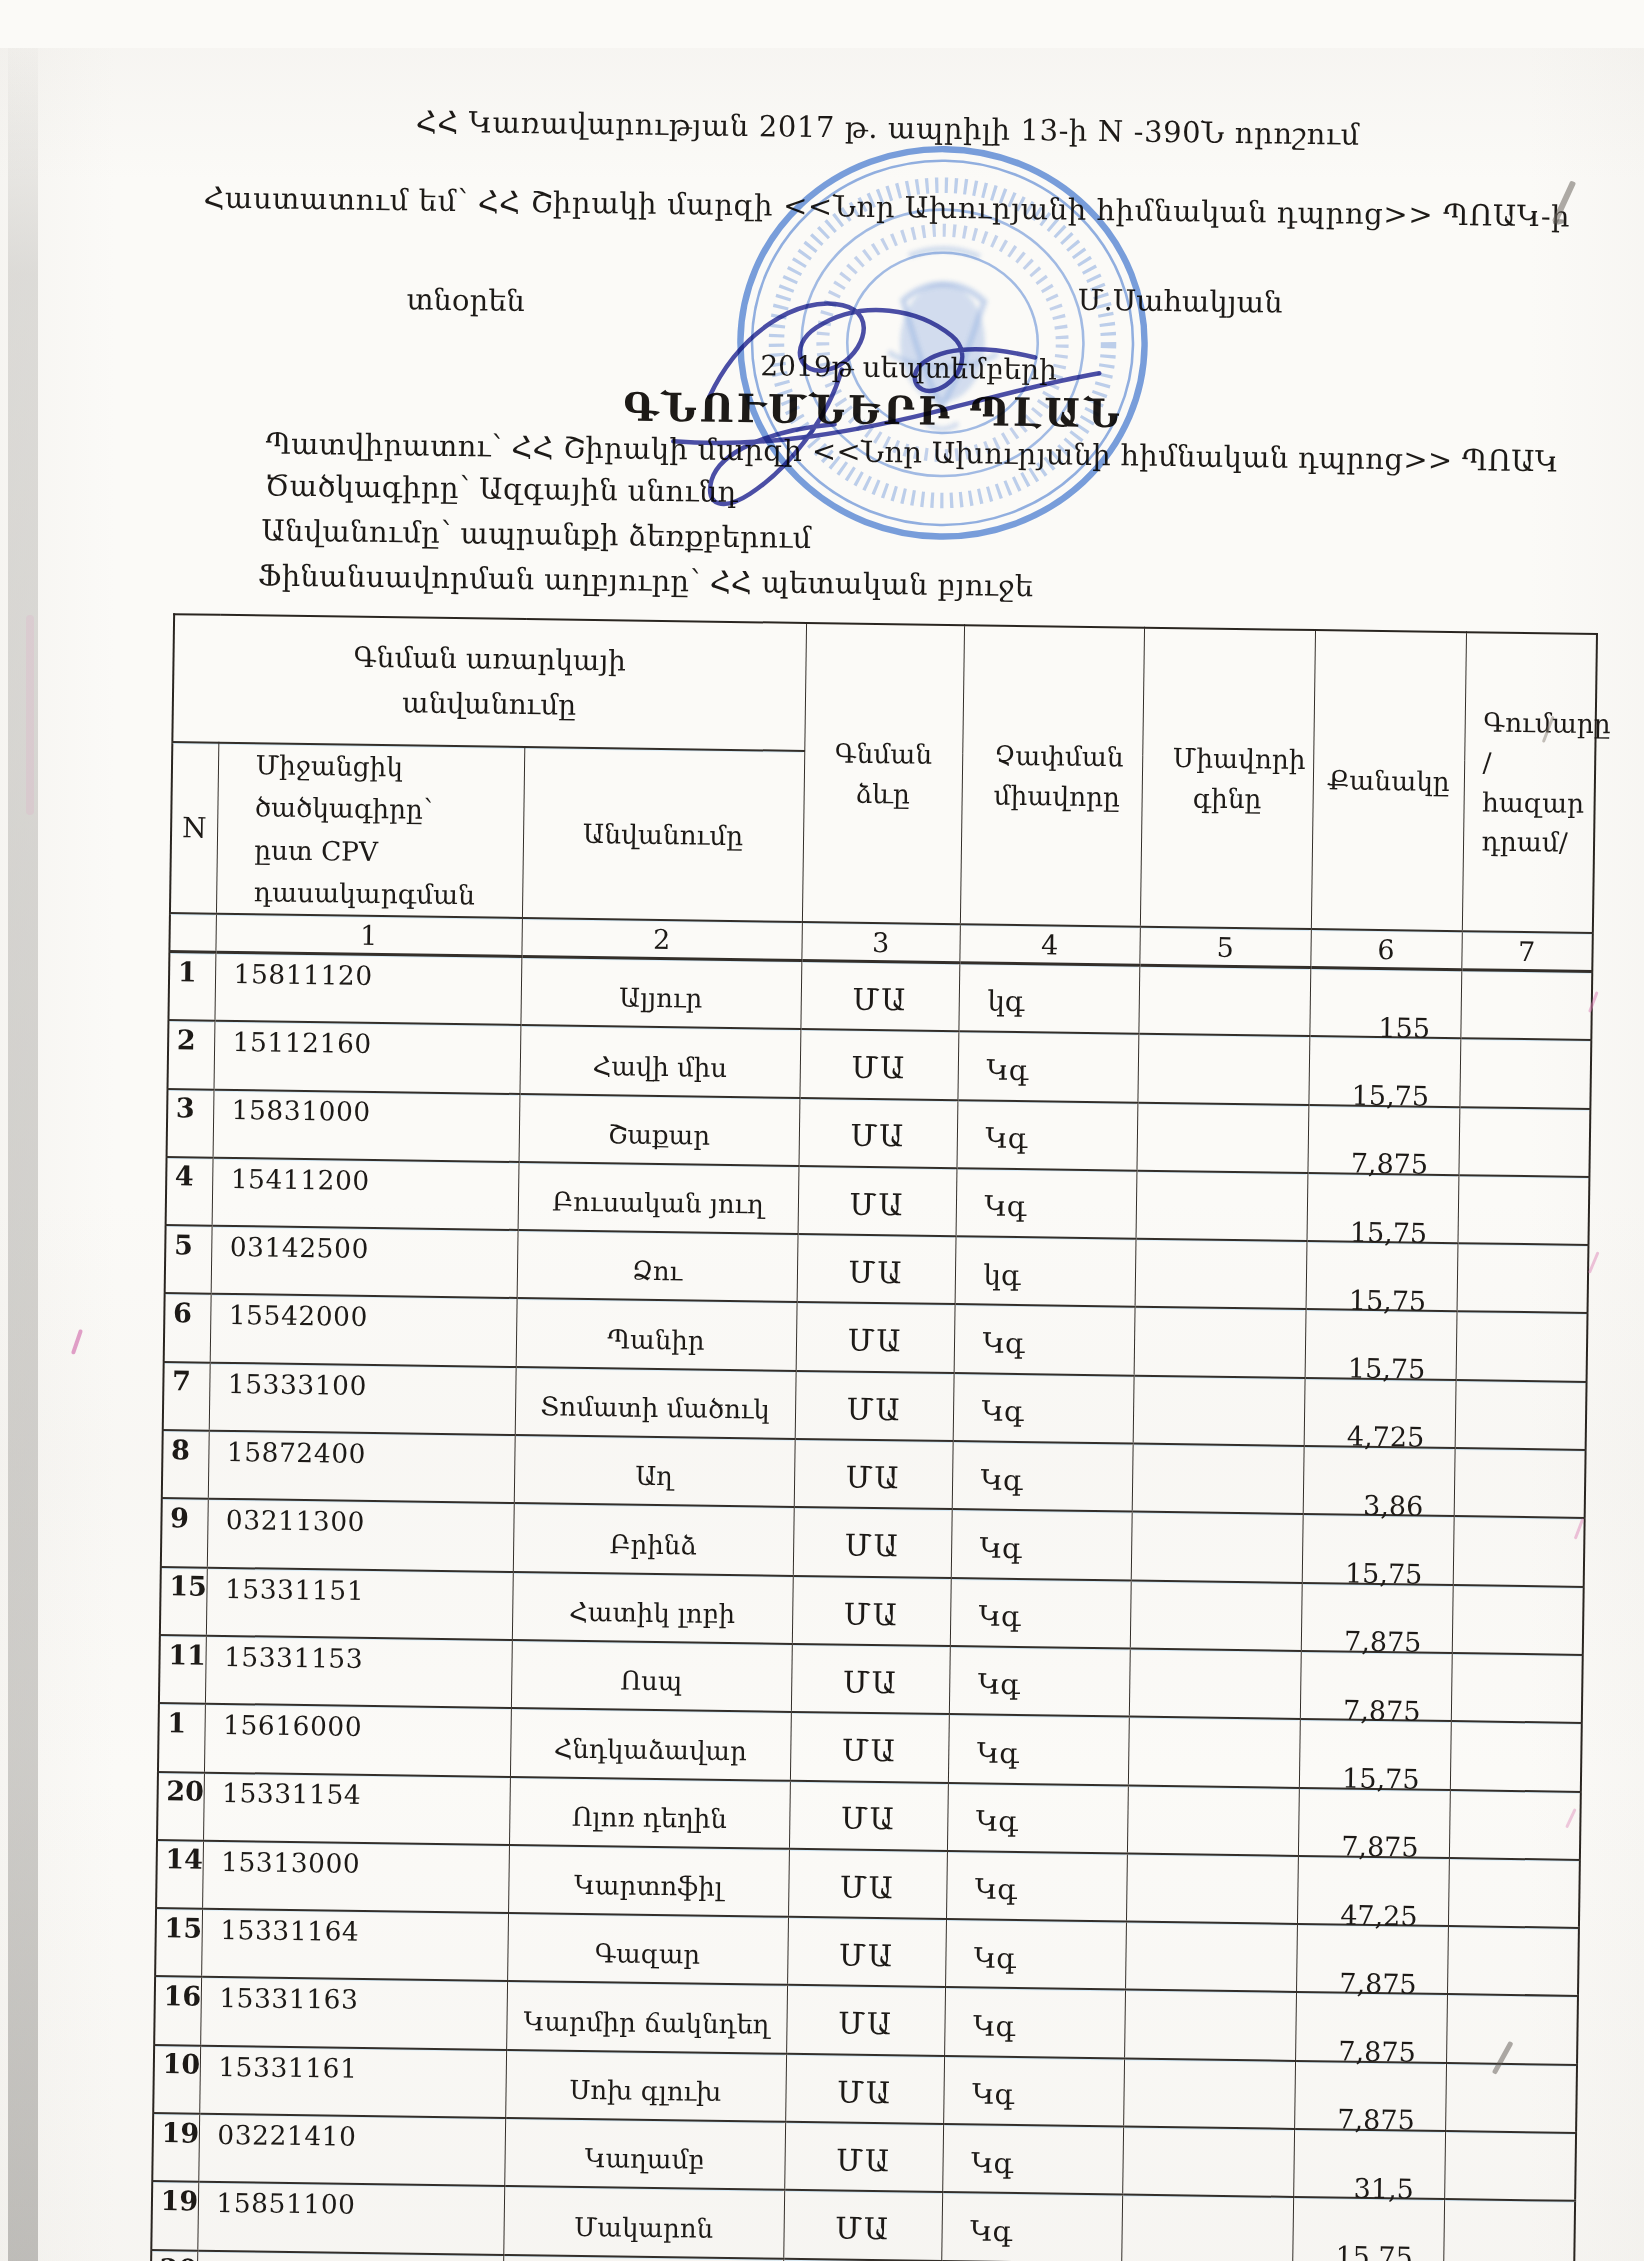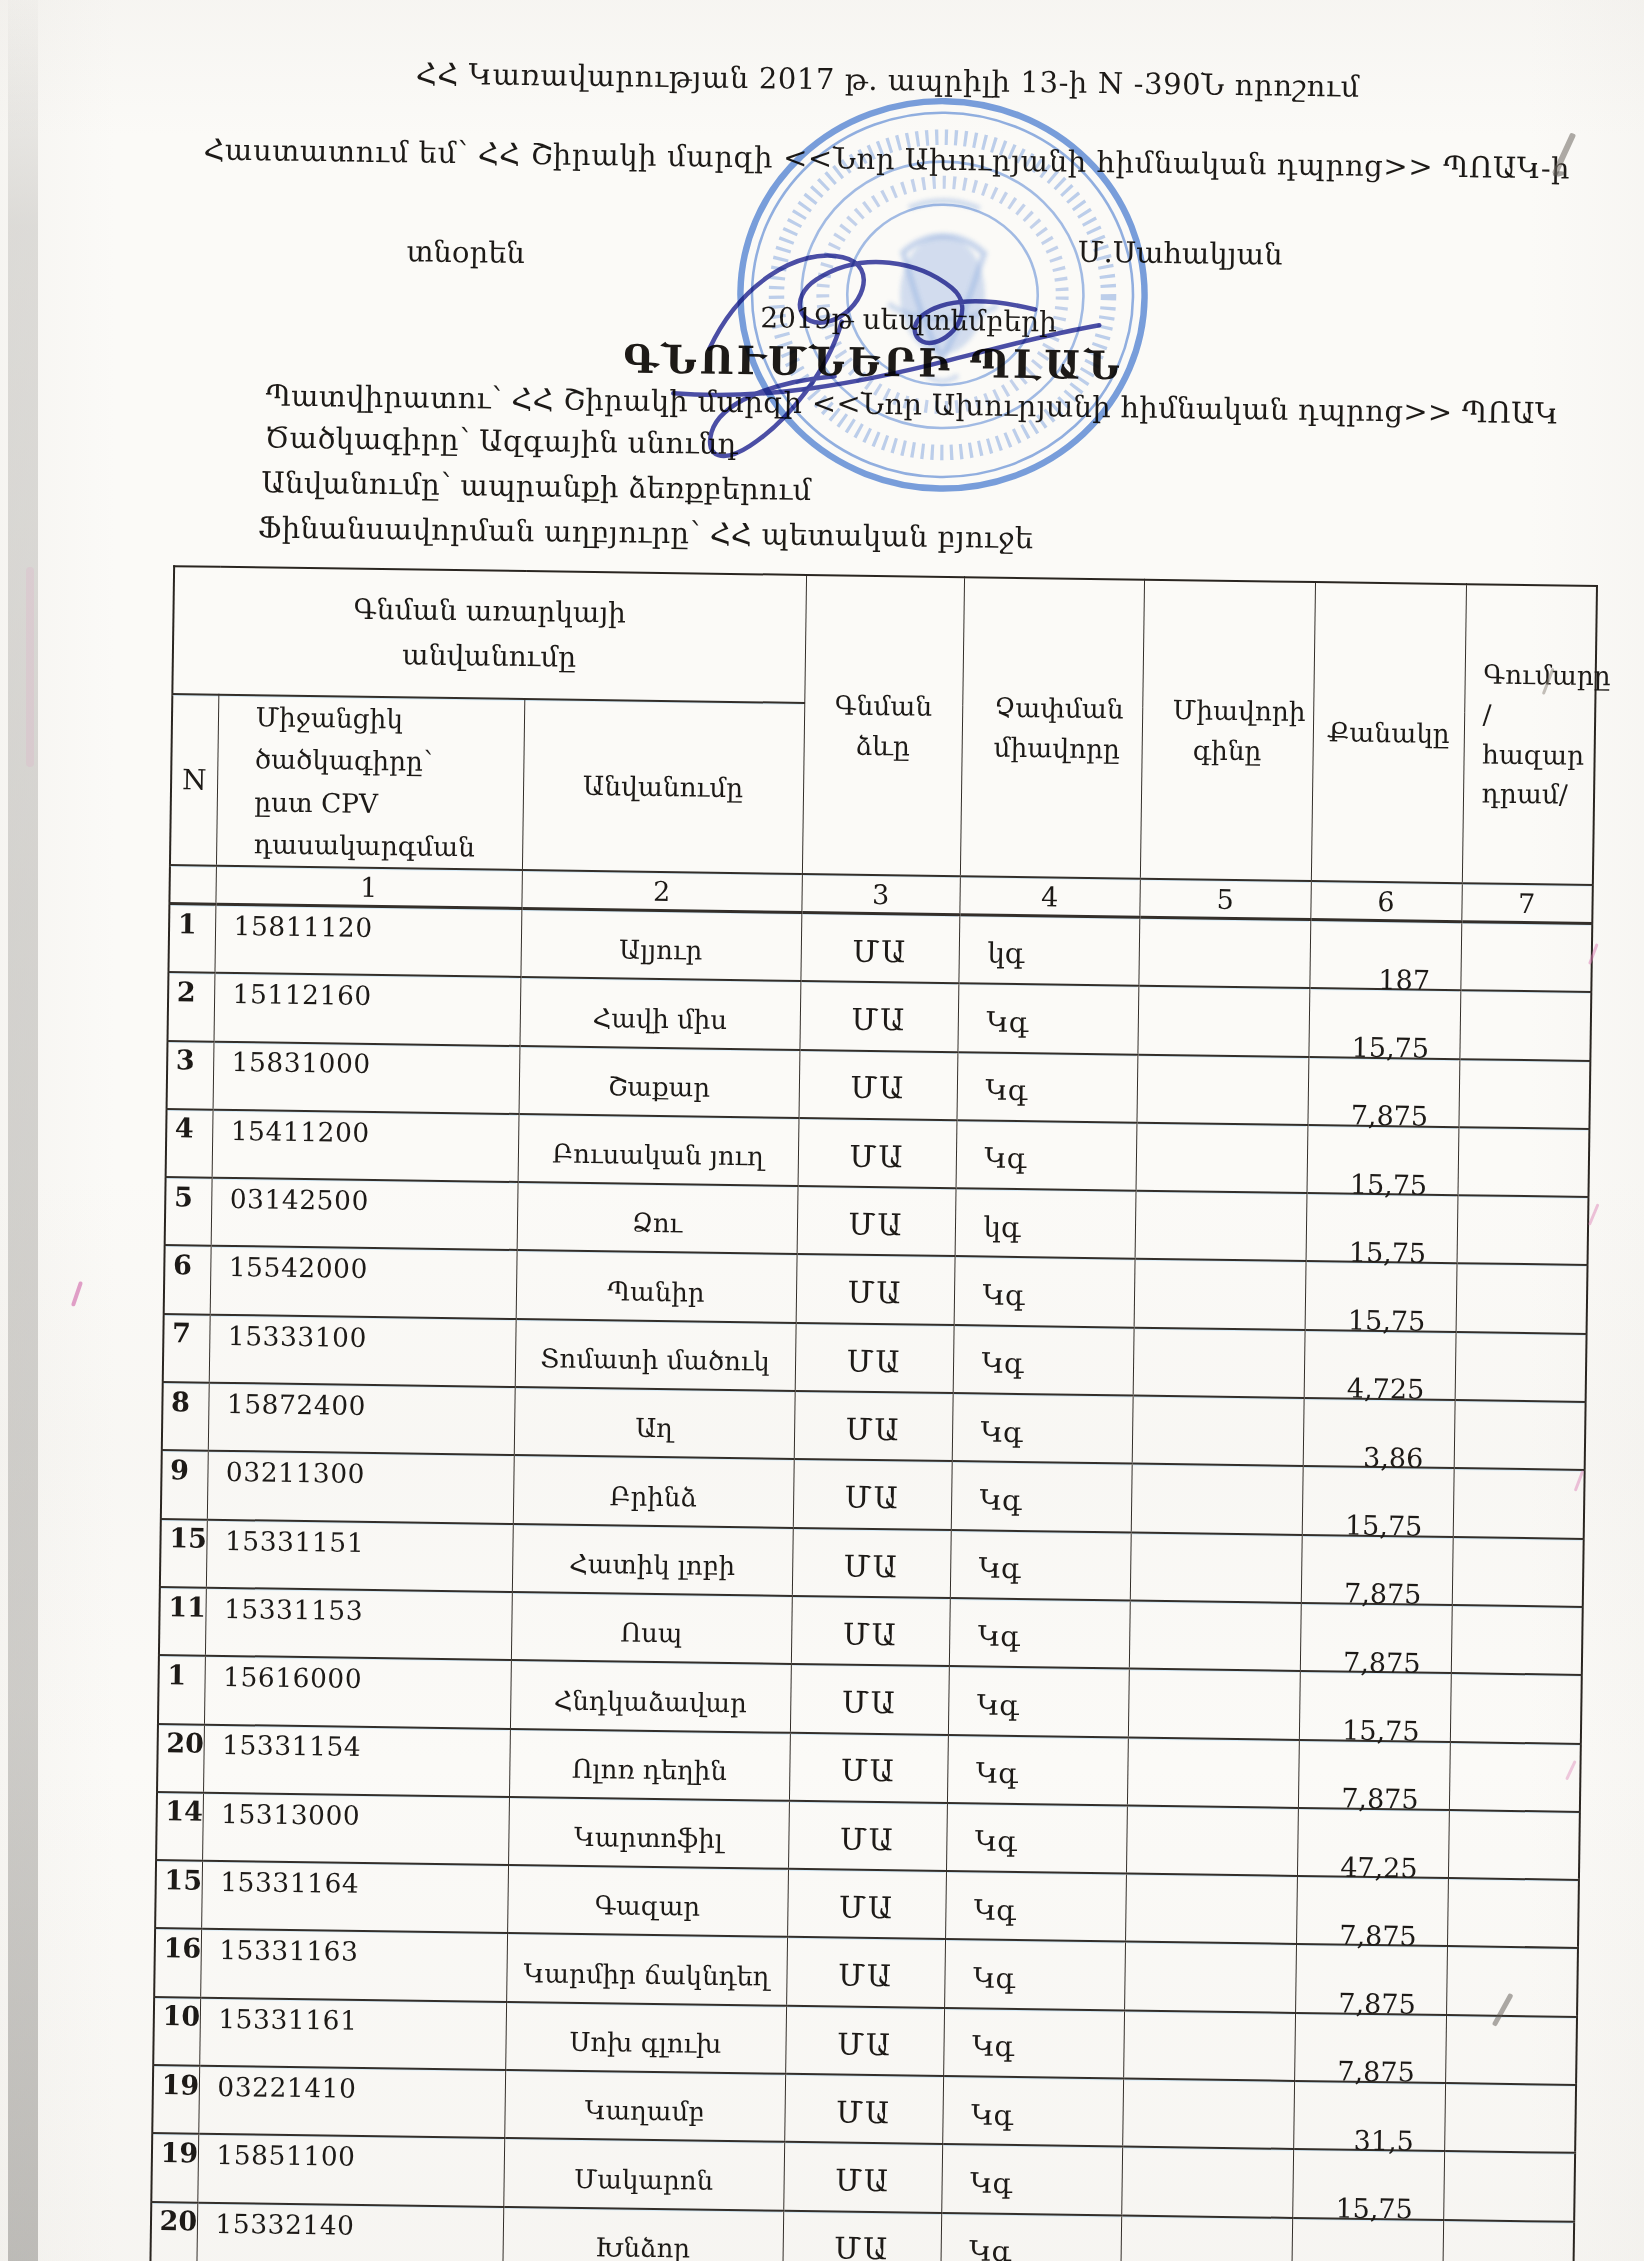--- a/index.html
+++ b/index.html
@@ -2,21 +2,21 @@
 <html style="font-size:10.3px"><head>
 <meta charset="utf-8">
 <style>
   html,body{margin:0;padding:0;}
   body{
     width:1644px;height:2261px;position:relative;overflow:hidden;
     background:#fbfaf7;
     font-family:"DejaVu Serif","DejaVu Sans",serif;
     color:#1d1a17;
   }
-  .page{position:absolute;inset:0;}
+  .page{position:absolute;inset:0;margin-top:48px;}
   
   .page::before{
     content:"";position:absolute;inset:0;pointer-events:none;
     background:
       linear-gradient(180deg, rgba(205,200,193,.10) 0%, rgba(255,255,255,0) 6%, rgba(255,255,255,0) 52%, rgba(210,205,198,.07) 64%, rgba(255,255,255,0) 78%, rgba(205,200,193,.10) 100%),
       linear-gradient(90deg, rgba(210,206,200,.12) 0%, rgba(255,255,255,0) 7%, rgba(255,255,255,0) 93%, rgba(214,210,204,.10) 100%);
   }
   .scanner-edge{
     position:absolute;left:8.4px;top:0;width:30px;height:2261px;
     background:linear-gradient(180deg, rgba(188,186,182,.05) 0%, rgba(184,182,178,.42) 10%, rgba(178,176,172,.5) 40%, rgba(172,170,166,.55) 75%, rgba(160,158,154,.65) 100%);
@@ -188,21 +188,21 @@
         </tr>
       </tbody>
       <tbody class="rows">
           <tr>
             <td class="c-n">1</td>
             <td class="c-cpv">15811120</td>
             <td class="c-name">Ալյուր</td>
             <td class="c-form">ՄԱ</td>
             <td class="c-unit">կգ</td>
             <td class="c-price"></td>
-            <td class="c-qty"><span class="qty">187</span></td>
+            <td class="c-qty"><span class="qty">155</span></td>
             <td class="c-amount"></td>
           </tr>
           <tr>
             <td class="c-n">2</td>
             <td class="c-cpv">15112160</td>
             <td class="c-name">Հավի միս</td>
             <td class="c-form">ՄԱ</td>
             <td class="c-unit">Կգ</td>
             <td class="c-price"></td>
             <td class="c-qty"><span class="qty">15,75</span></td>

